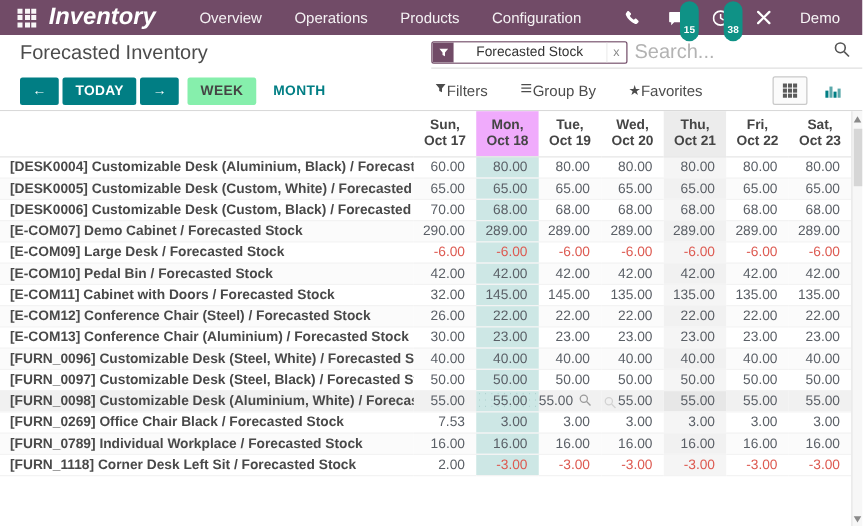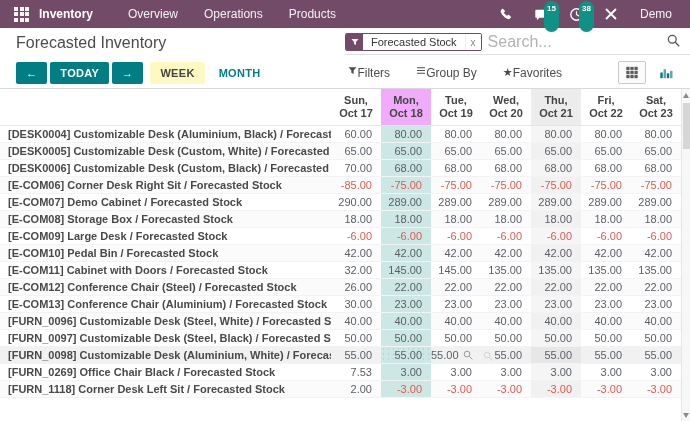--- a/index.html
+++ b/index.html
@@ -4,50 +4,50 @@
 <style>
   * { margin:0; padding:0; box-sizing:border-box; }
   html,body { width:690px; height:421px; overflow:hidden; background:#fff;
     font-family:"Liberation Sans", sans-serif; }
 
   
   .topbar { height:28px; background:#714B67; display:flex; align-items:center;
     color:#fff; font-size:12px; padding:0 8px; }
   .apps-icon { display:grid; grid-template-columns:repeat(3,4px); grid-gap:1.5px; margin:0 10px 0 6px; }
   .apps-icon i { width:4px; height:4px; background:rgba(255,255,255,.95); display:block; }
-  .app-name { font-size:12px; font-weight:bold; margin-right:22px; }
+  .app-name { font-size:19px; font-weight:bold; margin-right:22px;font-style:italic; }
   .menu-item { padding:0 13px; color:rgba(255,255,255,.92); cursor:pointer; line-height:28px; }
   .systray { margin-left:auto; display:flex; align-items:center; gap:4px; }
   .tray-btn { position:relative; padding:0 9px; display:flex; align-items:center; height:28px; }
   .tray-btn svg { display:block; }
   .badge { position:absolute; top:1px; right:-2px; background:#0f9286; color:#fff;
     border-radius:8px; font-size:8px; font-weight:bold; min-width:14px; height:31px;
-    line-height:13px; text-align:center; padding:1px 3px; }
+    line-height:13px; text-align:center; padding:16px 3px; }
   .company { padding:0 10px; color:rgba(255,255,255,.95); }
 
   
   .cp { background:#fff; }
   .cp-row1 { display:flex; align-items:center; height:29px; padding:0 0 0 16px; }
   .page-title { font-size:16px; color:#4c4c4c; }
   .searchview { margin-left:auto; width:345px; display:flex; align-items:center;
     border-bottom:1px solid #e0e0e0; height:24px; padding-right:10px; }
   .facet { display:inline-flex; align-items:stretch; border:1px solid #714B67;
     border-radius:2px; overflow:hidden; font-size:11px; height:18px; }
   .facet-icon { background:#714B67; color:#fff; width:17px; display:flex;
     align-items:center; justify-content:center; }
-  .facet-label { padding:0 8px; color:#333; display:flex; align-items:center; background:#fff; }
+  .facet-label { padding:0 18px; color:#333; display:flex; align-items:center; background:#fff; }
   .facet-x { padding:0 5px; color:#888; display:flex; align-items:center; font-size:10px;
     border-left:1px solid #eee; background:#fff; cursor:pointer; }
   .search-ph { color:#b3b3b3; font-size:16px; margin-left:6px; flex:1; }
   .cp-row2 { display:flex; align-items:center; height:32px; padding:0 10px 0 16px;
     border-bottom:1px solid #d9d9d9; }
   .btn { border:none; font-size:11px; font-weight:bold; letter-spacing:.3px;
     padding:5px 10px; border-radius:2px; cursor:pointer; }
   .btn-teal { background:#017e84; color:#fff; margin-right:3px; }
-  .btn-grey { background:#fef9c3; color:#444; margin:0 4px; }
+  .btn-grey { background:#86efac; color:#444; margin:0 4px; }
   .btn-link { background:transparent; color:#017e84; }
   .cp-filters { display:flex; align-items:center; gap:26px; margin-left:78px;
     font-size:12px; color:#4c4c4c; }
   .cp-filter-item { display:flex; align-items:flex-start; gap:0; cursor:pointer; }
   .star { color:#4c4c4c; font-size:11px; }
   .switcher { margin-left:auto; display:flex; align-items:center; gap:6px; }
   .sw-btn { width:28px; height:23px; display:flex; align-items:center; justify-content:center;
     border-radius:2px; cursor:pointer; }
   .sw-btn.active { border:1px solid #c9c9c9; background:#fbfbfb; }
 
@@ -96,20 +96,21 @@
       <i></i>
       <i></i>
       <i></i>
       <i></i>
       <i></i>
   </span>
   <span class="app-name">Inventory</span>
   <span class="menu-item">Overview</span>
   <span class="menu-item">Operations</span>
   <span class="menu-item">Products</span>
+  <span class="menu-item">Configuration</span>
 
   <span class="systray">
     <span class="tray-btn">
       <svg width="13" height="13" viewBox="0 0 16 16">
           <path fill="#fff" d="M3.6 1.2c.4-.4 1-.4 1.4 0l2 2c.4.4.4 1 0 1.4l-1 1c.6 1.4 2.6 3.4 4 4l1-1c.4-.4 1-.4 1.4 0l2 2c.4.4.4 1 0 1.4l-1.2 1.2c-.6.6-1.6.8-2.4.4C7.2 12.2 3.8 8.8 2.2 5.2c-.4-.8-.2-1.8.4-2.4z"></path>
         </svg>
     </span>
     <span class="tray-btn">
       <svg width="14" height="13" viewBox="0 0 16 16">
           <path fill="#fff" d="M2 2h12c.6 0 1 .4 1 1v8c0 .6-.4 1-1 1H6l-3 3v-3H2c-.6 0-1-.4-1-1V3c0-.6.4-1 1-1z"></path>
@@ -279,48 +280,28 @@
           <th>[DESK0006] Customizable Desk (Custom, Black) / Forecasted Stock</th>
           <td class="">70.00</td>
           <td class=" today">68.00</td>
           <td class="">68.00</td>
           <td class="">68.00</td>
           <td class=" muted">68.00</td>
           <td class="">68.00</td>
           <td class="">68.00</td>
         </tr>
         <tr class="">
-          <th>[E-COM06] Corner Desk Right Sit / Forecasted Stock</th>
-          <td class=" neg">-85.00</td>
-          <td class=" today neg">-75.00</td>
-          <td class=" neg">-75.00</td>
-          <td class=" neg">-75.00</td>
-          <td class=" muted neg">-75.00</td>
-          <td class=" neg">-75.00</td>
-          <td class=" neg">-75.00</td>
-        </tr>
-        <tr class="">
           <th>[E-COM07] Demo Cabinet / Forecasted Stock</th>
           <td class="">290.00</td>
           <td class=" today">289.00</td>
           <td class="">289.00</td>
           <td class="">289.00</td>
           <td class=" muted">289.00</td>
           <td class="">289.00</td>
           <td class="">289.00</td>
-        </tr>
-        <tr class="">
-          <th>[E-COM08] Storage Box / Forecasted Stock</th>
-          <td class="">18.00</td>
-          <td class=" today">18.00</td>
-          <td class="">18.00</td>
-          <td class="">18.00</td>
-          <td class=" muted">18.00</td>
-          <td class="">18.00</td>
-          <td class="">18.00</td>
         </tr>
         <tr class="">
           <th>[E-COM09] Large Desk / Forecasted Stock</th>
           <td class=" neg">-6.00</td>
           <td class=" today neg">-6.00</td>
           <td class=" neg">-6.00</td>
           <td class=" neg">-6.00</td>
           <td class=" muted neg">-6.00</td>
           <td class=" neg">-6.00</td>
           <td class=" neg">-6.00</td>
@@ -405,20 +386,30 @@
           <th>[FURN_0269] Office Chair Black / Forecasted Stock</th>
           <td class="">7.53</td>
           <td class=" today">3.00</td>
           <td class="">3.00</td>
           <td class="">3.00</td>
           <td class=" muted">3.00</td>
           <td class="">3.00</td>
           <td class="">3.00</td>
         </tr>
         <tr class="">
+          <th>[FURN_0789] Individual Workplace / Forecasted Stock</th>
+          <td class="">16.00</td>
+          <td class=" today">16.00</td>
+          <td class="">16.00</td>
+          <td class="">16.00</td>
+          <td class=" muted">16.00</td>
+          <td class="">16.00</td>
+          <td class="">16.00</td>
+        </tr>
+        <tr class="">
           <th>[FURN_1118] Corner Desk Left Sit / Forecasted Stock</th>
           <td class="">2.00</td>
           <td class=" today neg">-3.00</td>
           <td class=" neg">-3.00</td>
           <td class=" neg">-3.00</td>
           <td class=" muted neg">-3.00</td>
           <td class=" neg">-3.00</td>
           <td class=" neg">-3.00</td>
         </tr>
       </tbody>

